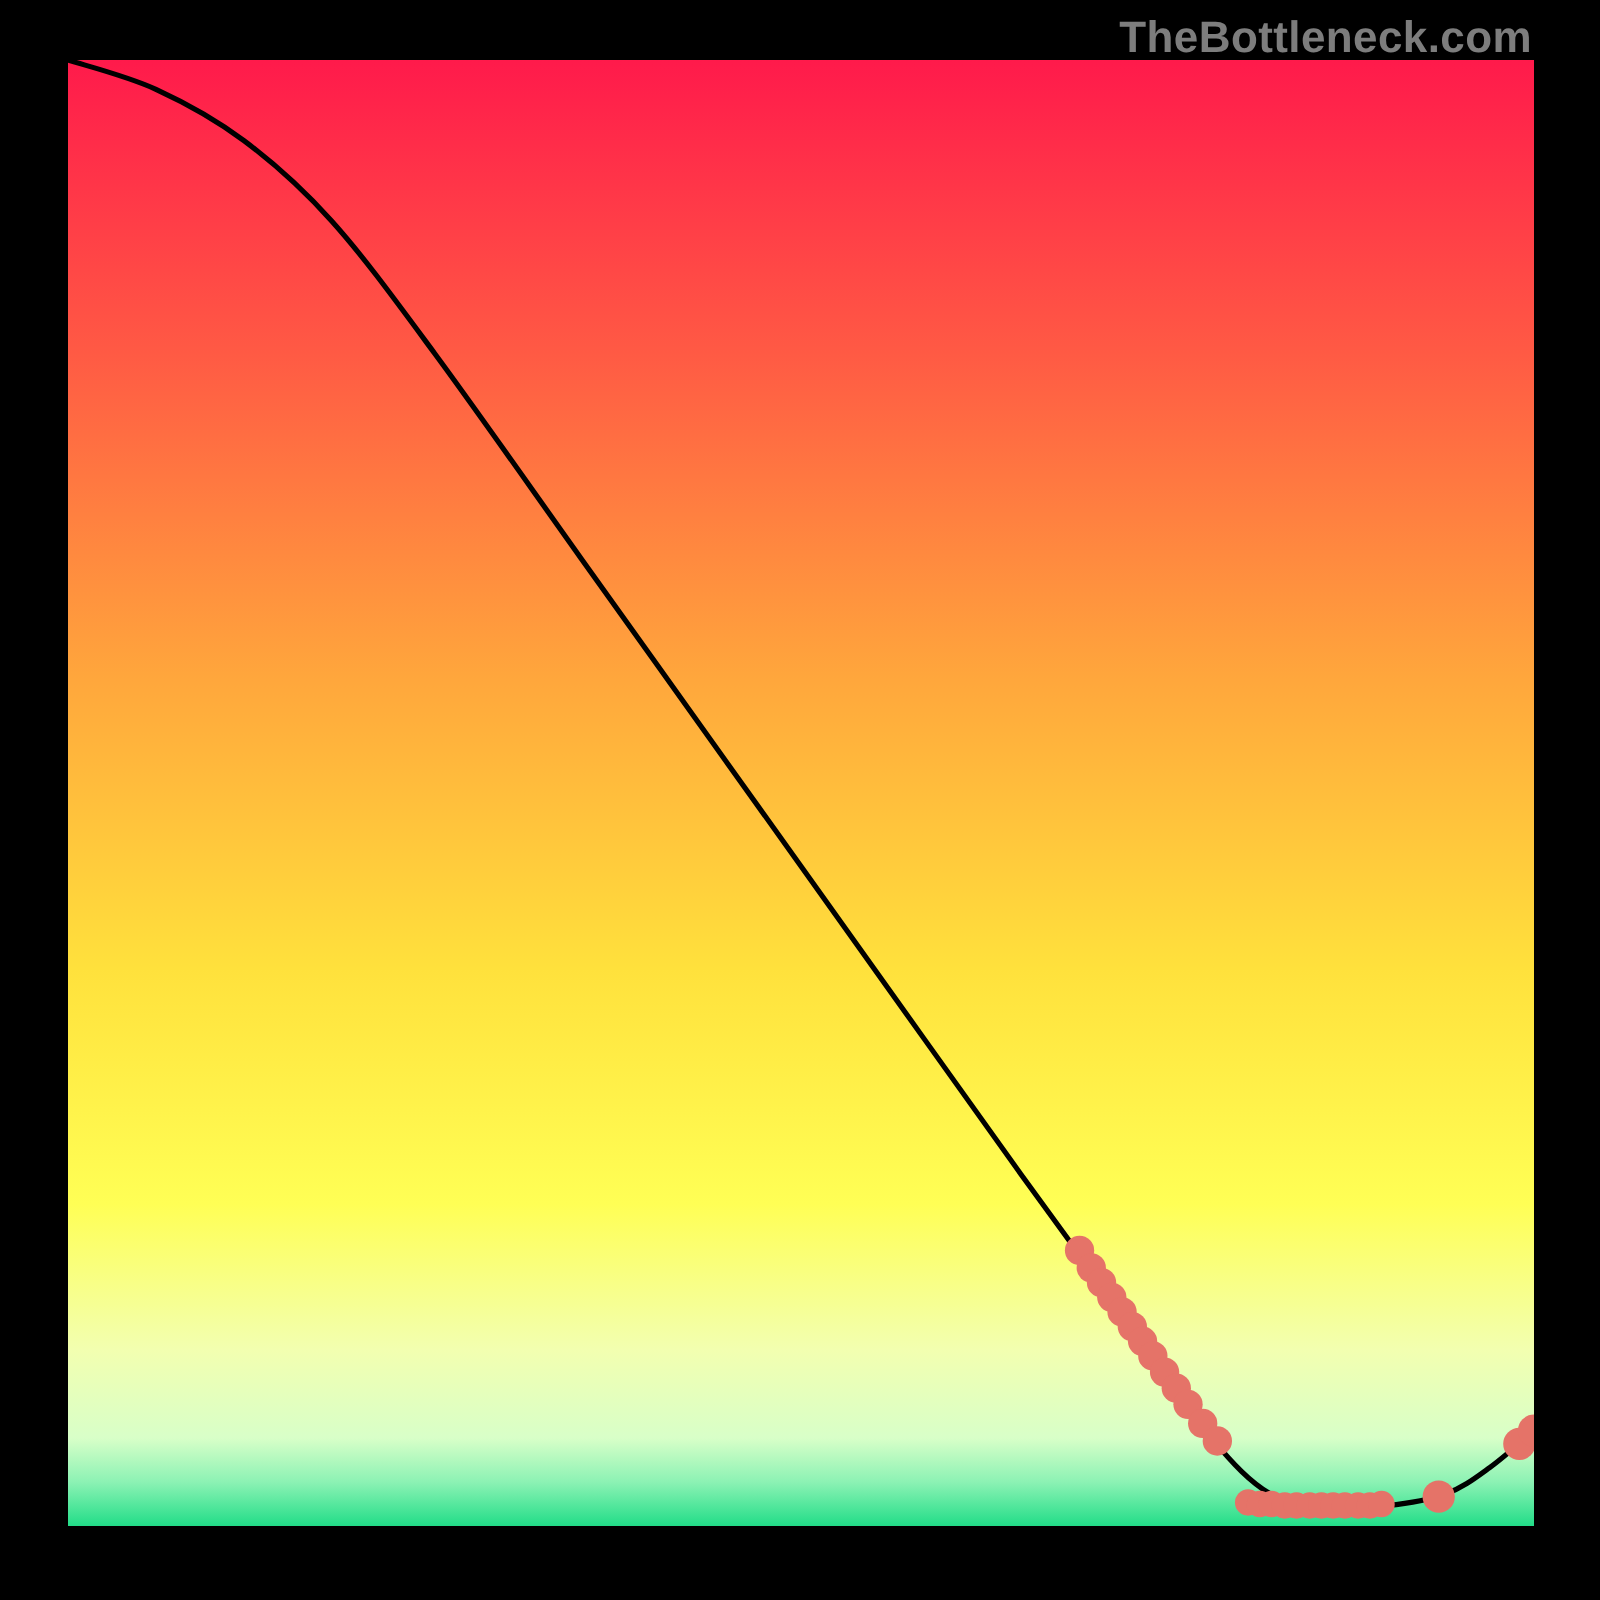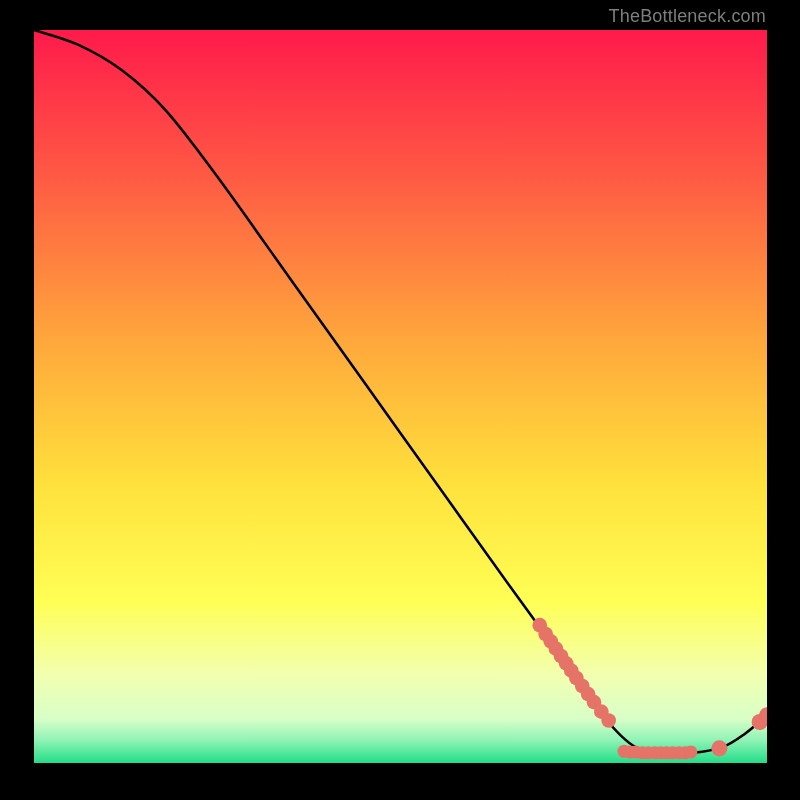--- a/index.html
+++ b/index.html
@@ -30,22 +30,22 @@
   }
   svg.curve {
     position: absolute;
     inset: 0;
   }
   .watermark {
     position: absolute;
     top: 6px;
     right: 34px;
     color: #7d7d7d;
-    font-size: 18px;
-    font-weight: 400;
+    font-size: 22px;
+    font-weight: 700;
     letter-spacing: 0.2px;
     user-select: none;
   }
 </style>
 </head>
 <body>
 
 <div class="stage">
 
   <div class="plot">

